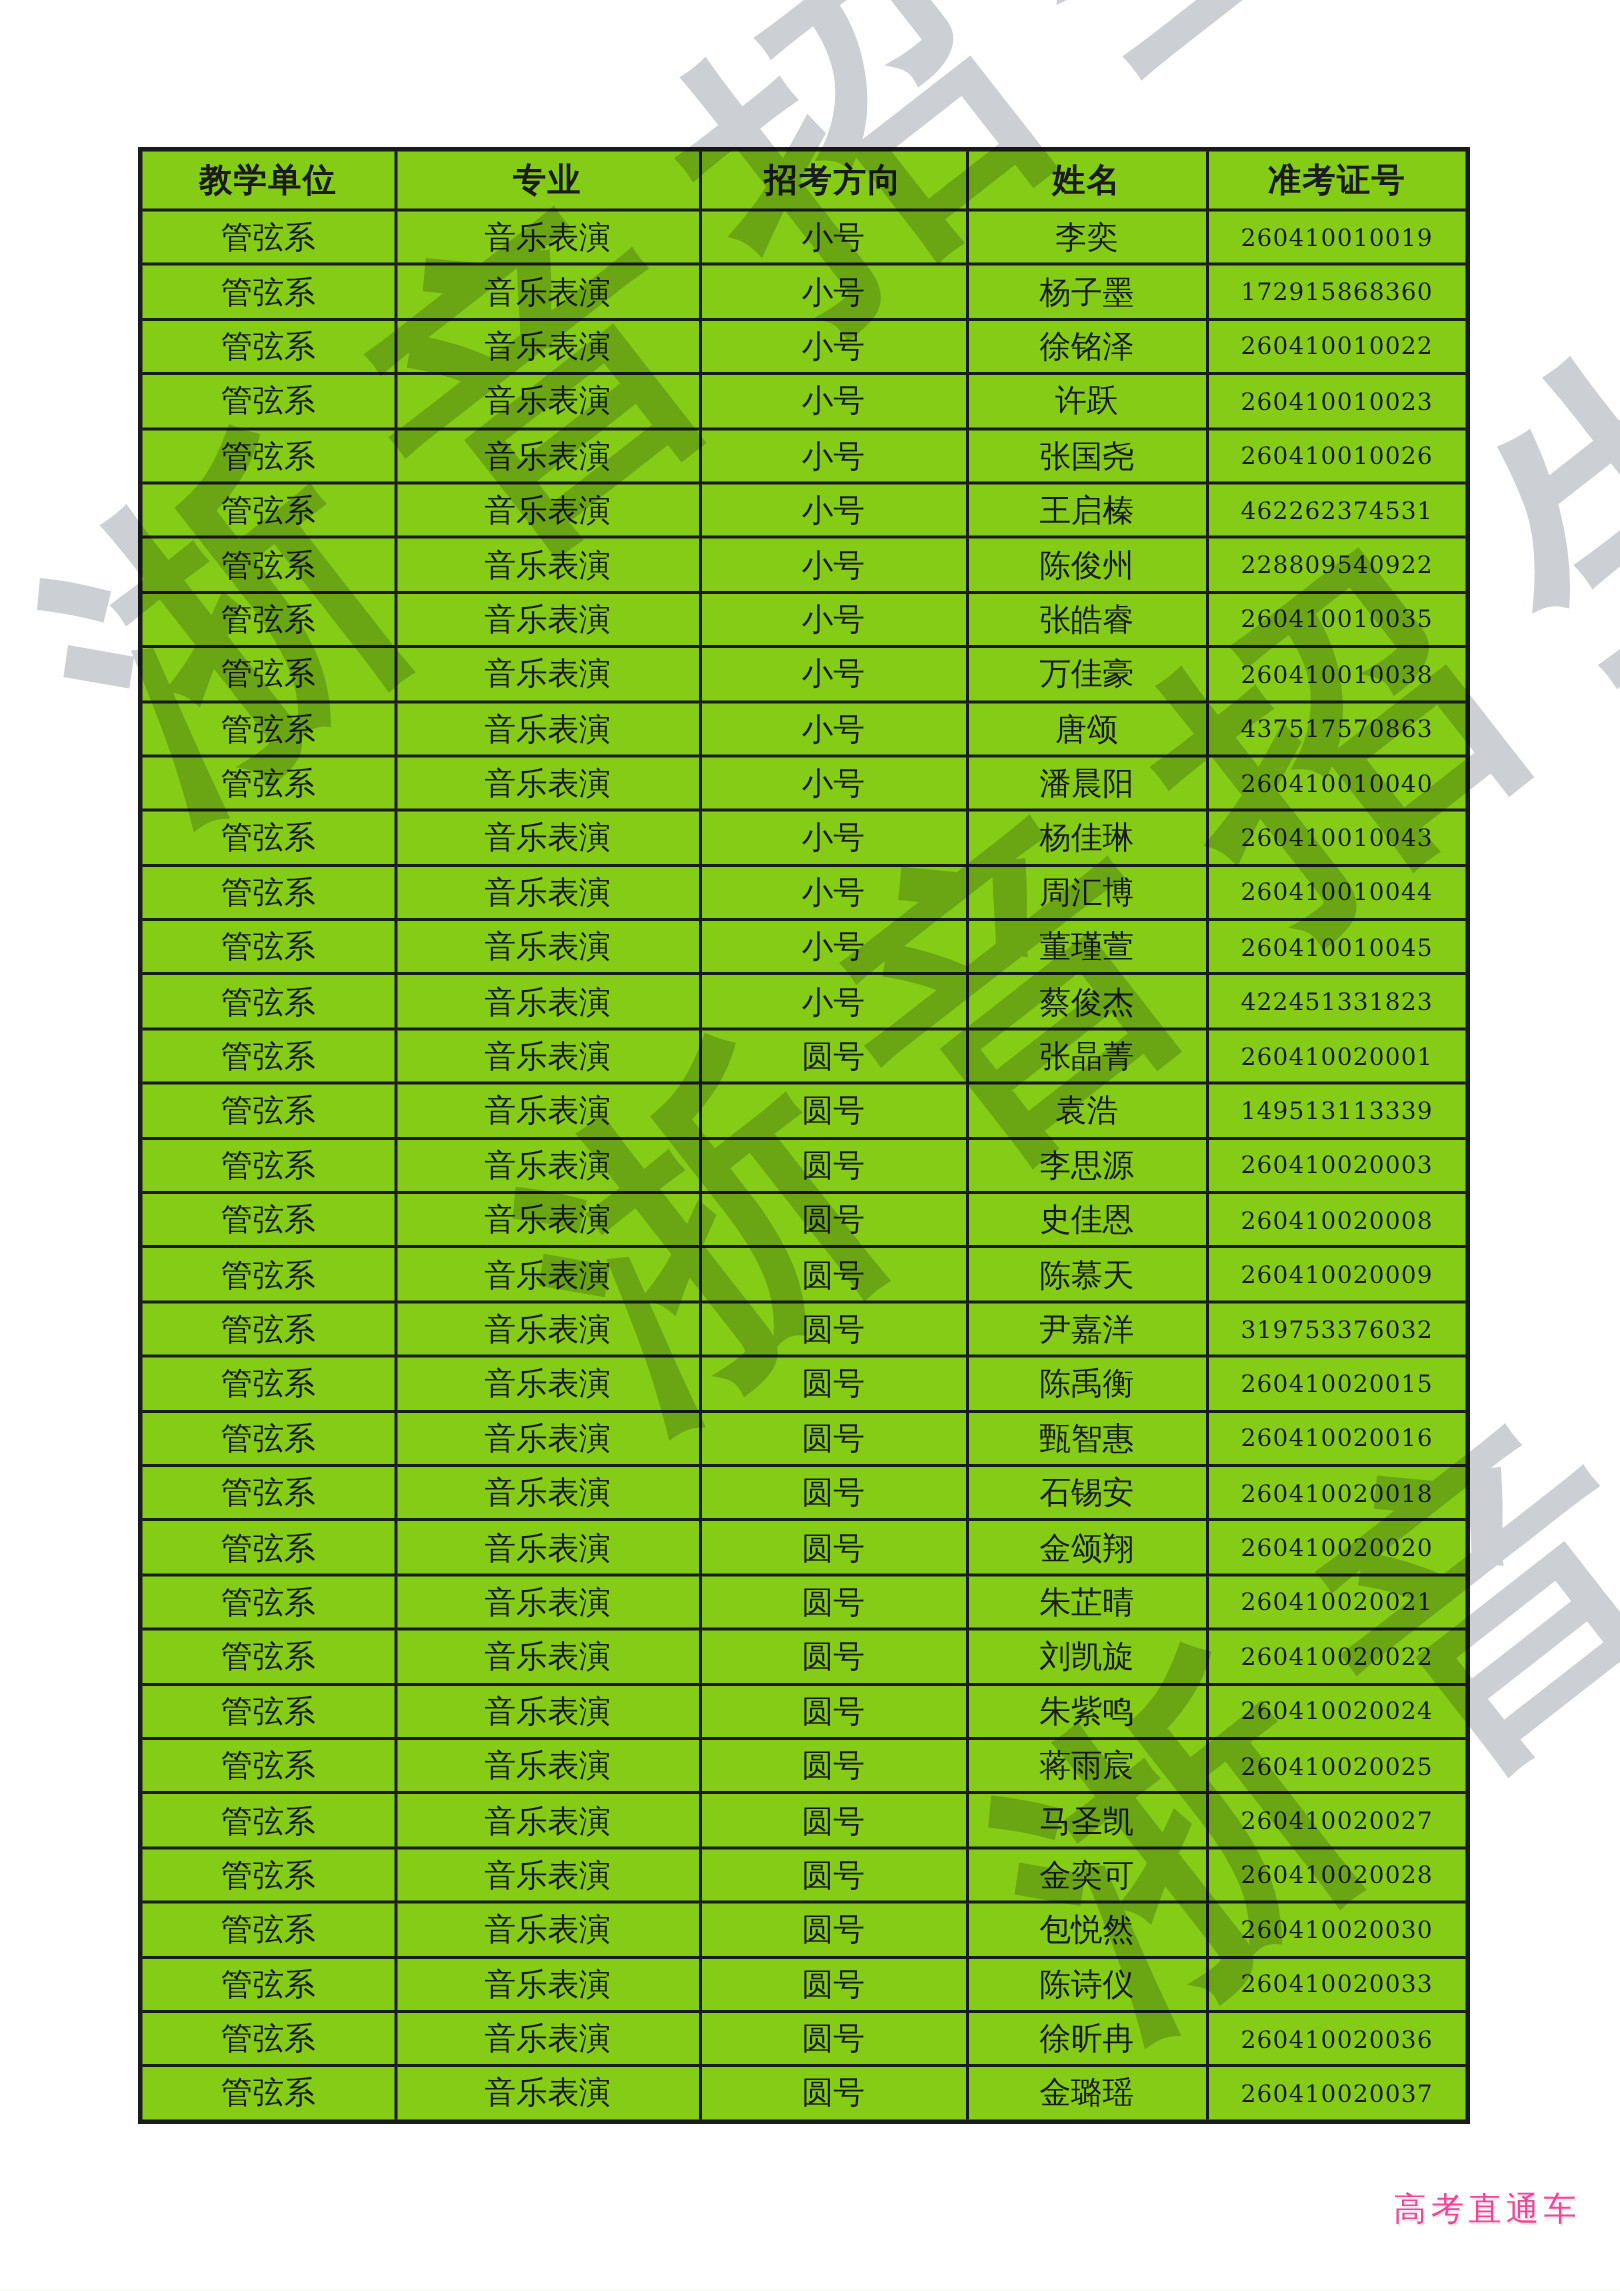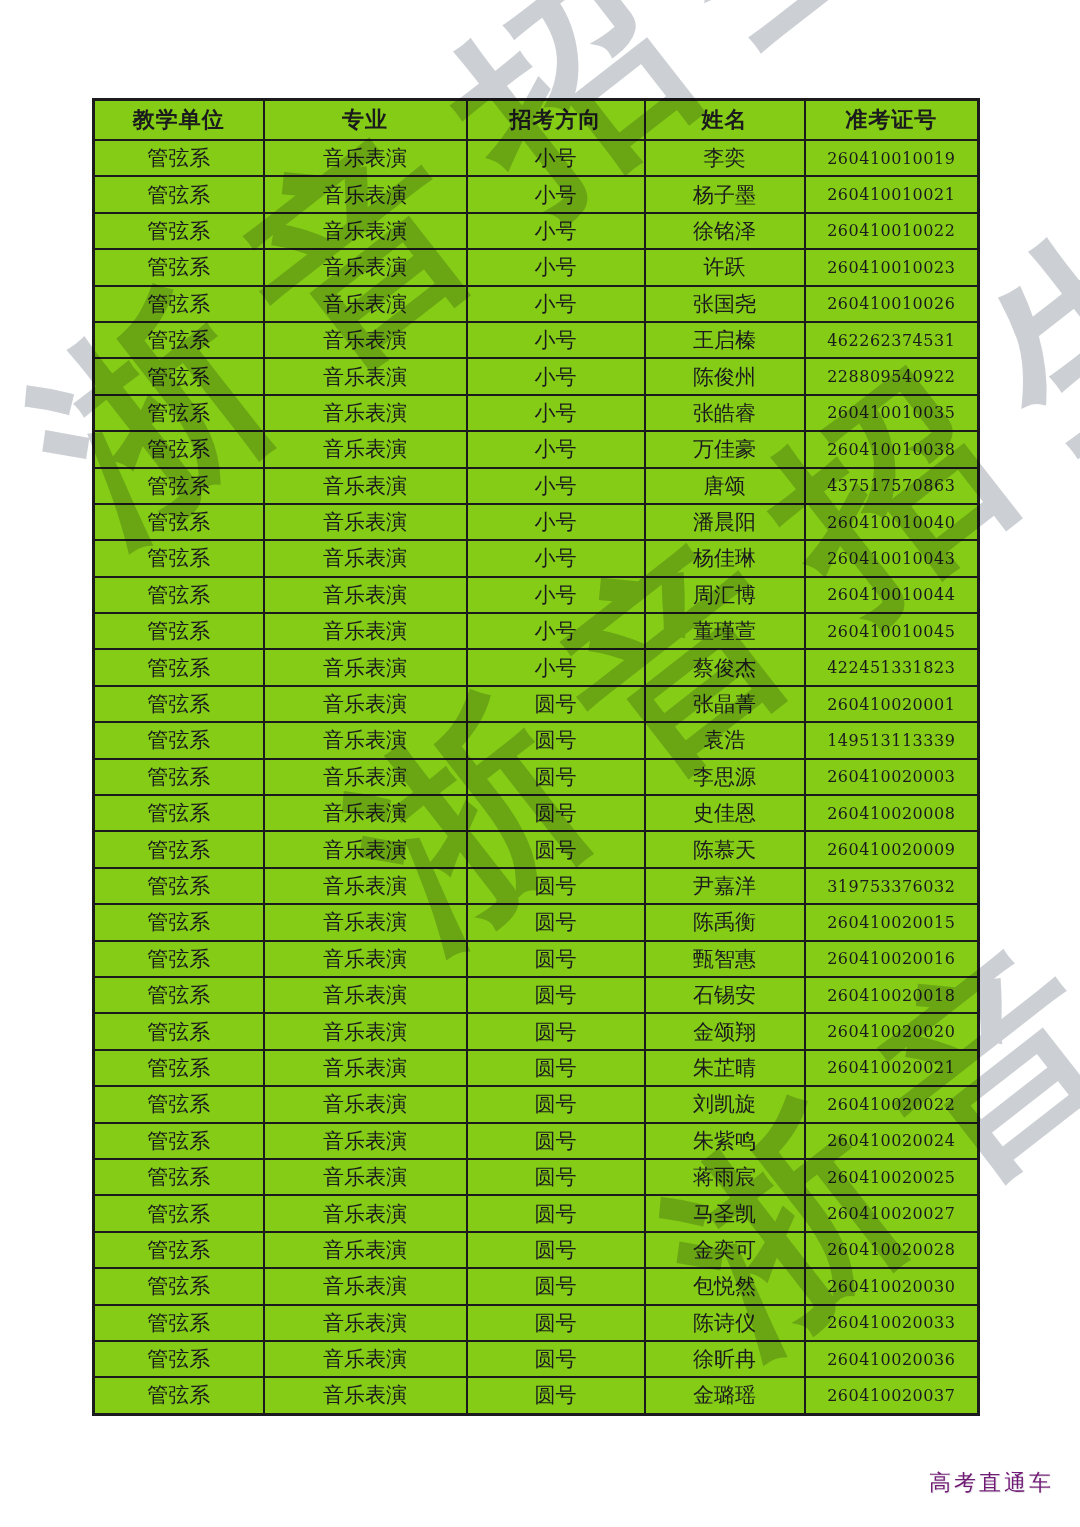--- a/index.html
+++ b/index.html
@@ -61,23 +61,22 @@
     line-height:515px;
     letter-spacing:55px;
     color:#ccd0d4;
   }
   .footer-brand{
     position:absolute;
     right:26px;top:1458px;
     font-family:"DejaVu Sans","Liberation Sans",sans-serif;
     font-size:22px;
     letter-spacing:3px;
-    color:#701a75;
+    color:#ec4899;
     text-shadow:1px 1px 0 #e8e8ea;
-    margin-top:10px;
   }
 </style>
 </head>
 <body>
 
 <div class="page">
 
   <table class="roster">
     <colgroup>
       <col class="col-unit">
@@ -101,21 +100,21 @@
       <td class="cell-major">音乐表演</td>
       <td class="cell-dir">小号</td>
       <td class="cell-name">李奕</td>
       <td class="cell-id">260410010019</td>
     </tr>
         <tr>
       <td class="cell-unit">管弦系</td>
       <td class="cell-major">音乐表演</td>
       <td class="cell-dir">小号</td>
       <td class="cell-name">杨子墨</td>
-      <td class="cell-id">260410010021</td>
+      <td class="cell-id">172915868360</td>
     </tr>
         <tr>
       <td class="cell-unit">管弦系</td>
       <td class="cell-major">音乐表演</td>
       <td class="cell-dir">小号</td>
       <td class="cell-name">徐铭泽</td>
       <td class="cell-id">260410010022</td>
     </tr>
         <tr>
       <td class="cell-unit">管弦系</td>

